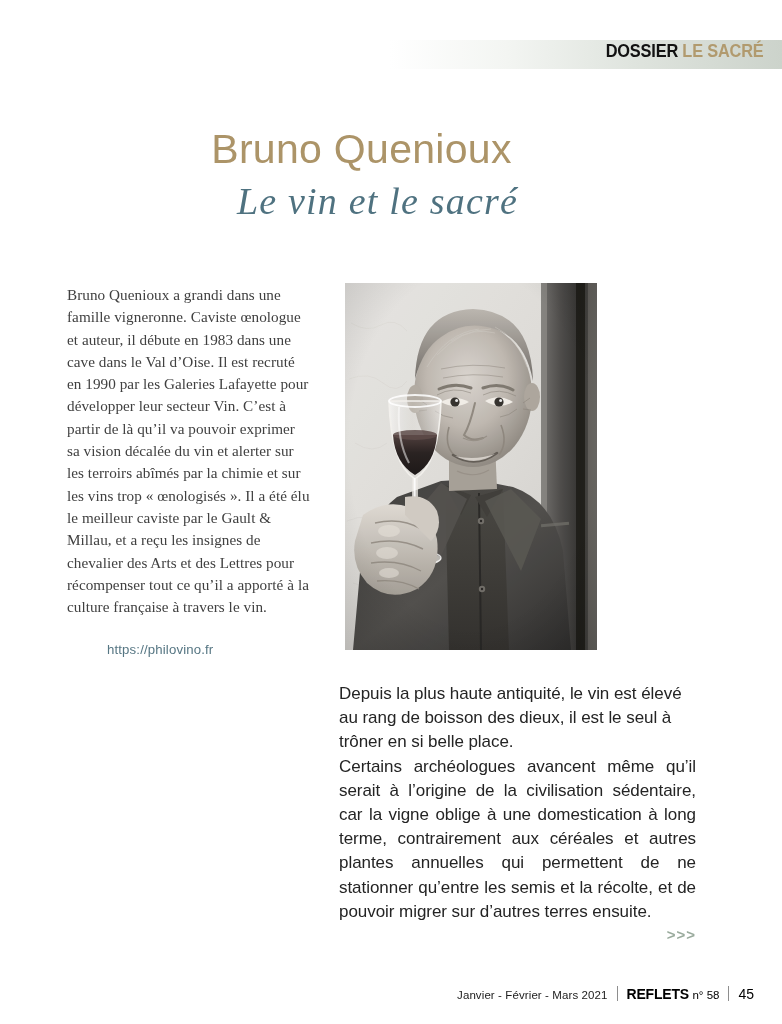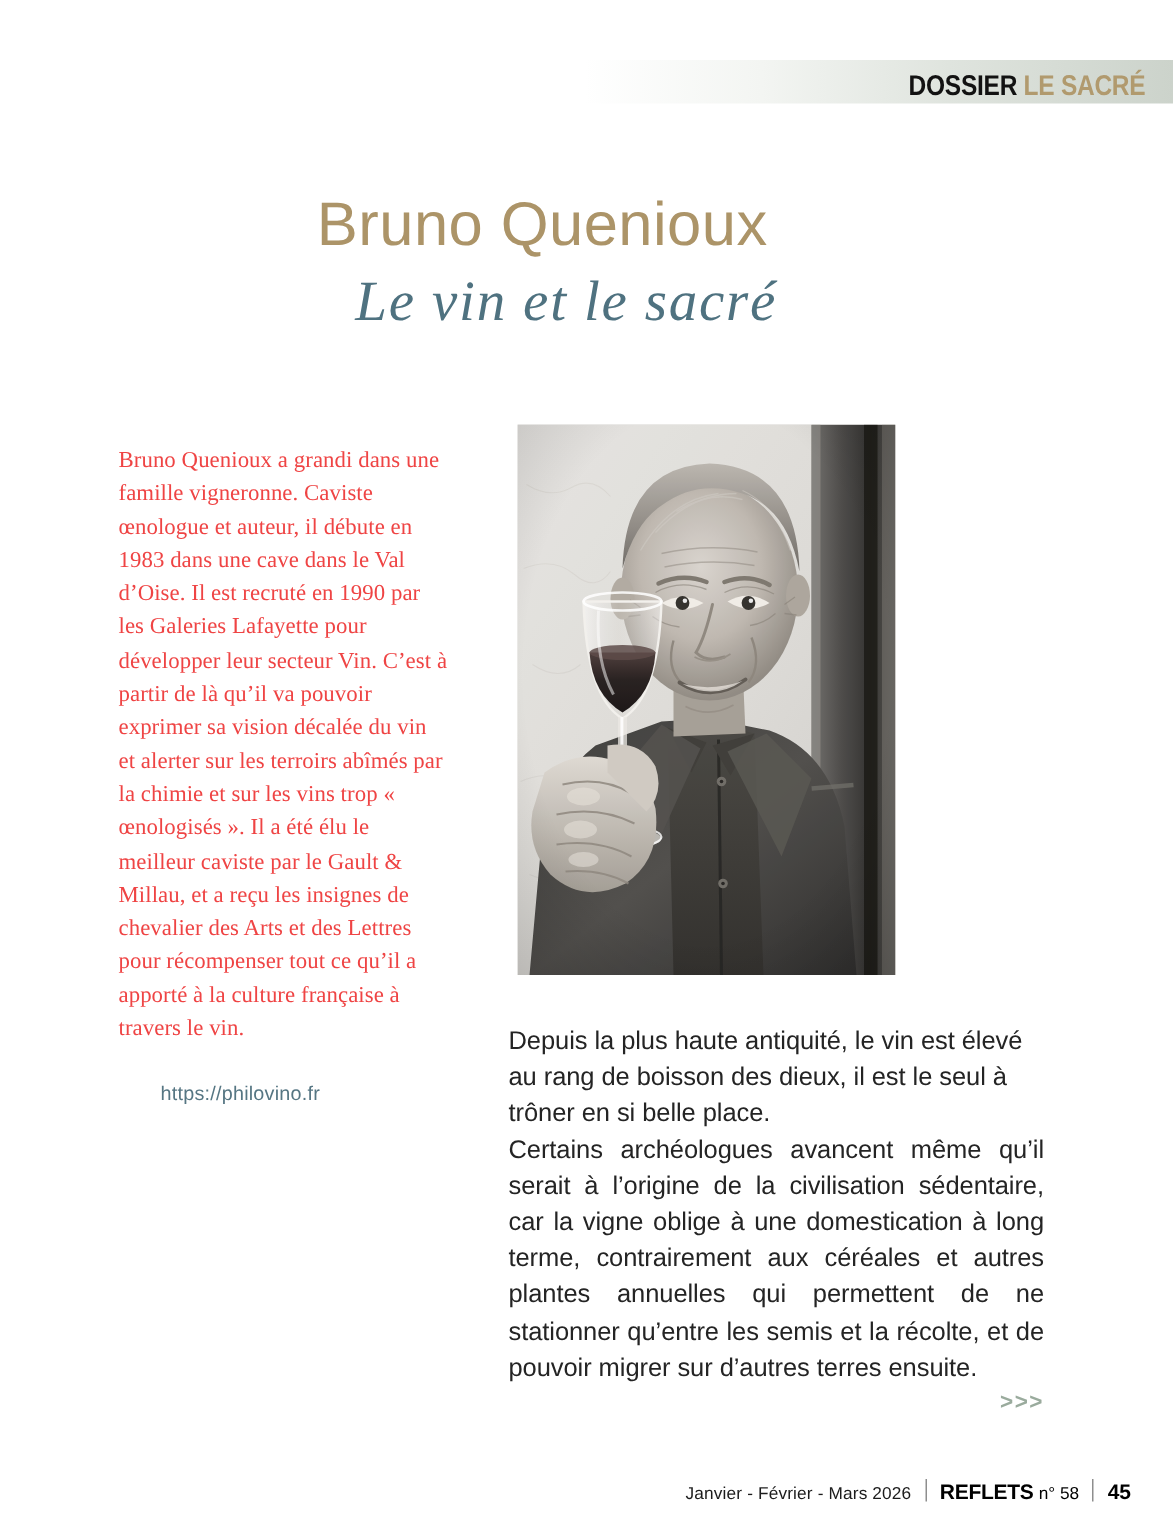--- a/index.html
+++ b/index.html
@@ -25,21 +25,21 @@
 
   
   .header-band {
     position: absolute;
     left: 390px;
     top: 40px;
     width: 392px;
     height: 29px;
     background: linear-gradient(to right, #ffffff 0%, #f3f5f2 30%, #dfe4de 62%, #ccd3cb 100%);
     display: flex;
-    align-items: flex-end;
+    align-items: flex-start;
     justify-content: flex-end;
     padding-right: 18px;
     box-sizing: border-box;
   }
   .header-band .rubric {
     font-family: "Liberation Sans", sans-serif;
     font-weight: bold;
     font-size: 19px;
     letter-spacing: -0.2px;
     transform: scaleX(0.86);
@@ -81,22 +81,22 @@
   .bio-col {
     position: absolute;
     left: 63px;
     top: 280px;
     width: 252px;
   }
   .bio-text {
     font-family: "Liberation Serif", serif;
     font-size: 15.2px;
     line-height: 22.3px;
-    color: #ef4444;
-    margin: 16px;
+    color: #404040;
+    margin: 4px;
     letter-spacing: 0.05px;
   }
   .bio-link {
     display: block;
     margin-top: 23px;
     font-family: "Liberation Sans", sans-serif;
     font-size: 13.2px;
     line-height: 18px;
     color: #567683;
     text-decoration: none;
@@ -172,21 +172,21 @@
   }
   .footer-mag .mag-name {
     font-weight: bold;
     font-size: 14px;
     letter-spacing: -0.2px;
     margin-top: 12px;
   }
   .footer-mag .mag-issue { font-size: 11.5px; text-align: center; }
   .footer-page {
     font-size: 14px;
-    font-weight: bold;
+    font-weight: normal;
     color: #000000;
   }
 </style>
 </head>
 <body>
 
 <div class="page">
 
   <div class="header-band">
     <div class="rubric">
@@ -381,21 +381,21 @@
     </svg>
   </div>
 
   <div class="article-col">
     <p class="article-p lead">Depuis la plus haute antiquité, le vin est élevé au rang de boisson des dieux, il est le seul à trôner en si belle place.</p>
     <p class="article-p">Certains archéologues avancent même qu’il serait à l’origine de la civilisation sédentaire, car la vigne oblige à une domestication à long terme, contrairement aux céréales et autres plantes annuelles qui permettent de ne stationner qu’entre les semis et la récolte, et de pouvoir migrer sur d’autres terres ensuite.</p>
     <div class="continuation">&gt;&gt;&gt;</div>
   </div>
 
   <div class="footer">
-    <span class="footer-date">Janvier - Février - Mars 2026</span>
+    <span class="footer-date">Janvier - Février - Mars 2021</span>
     <span class="footer-div"></span>
     <span class="footer-mag">
       <span class="mag-name">REFLETS</span>
       <span class="mag-issue">n° 58</span>
     </span>
     <span class="footer-div"></span>
     <span class="footer-page">45</span>
   </div>
 
 </div>

